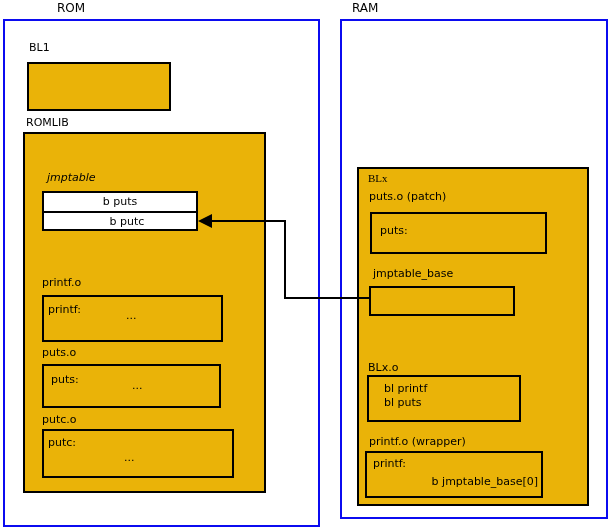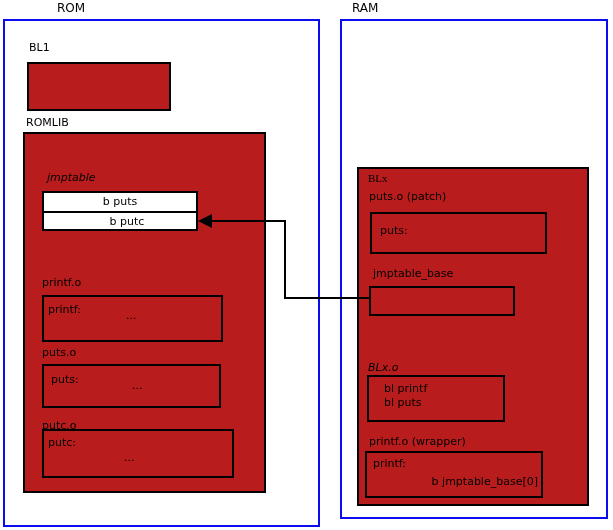--- a/index.html
+++ b/index.html
@@ -9,40 +9,40 @@
     font-family:"DejaVu Sans","Liberation Sans",sans-serif;
     color:#000;
     width:613px; height:530px;
     position:relative;
     overflow:hidden;
   }
   .abs { position:absolute; }
   .lbl { font-size:11px; line-height:13px; white-space:nowrap; }
   .title { font-size:12px; line-height:14px; white-space:nowrap; }
   .frame { border:2px solid var(--blue); background:#fff; }
-  .bbox  { border:2px solid var(--black); background:#b91c1c; }
+  .bbox  { border:2px solid var(--black); background:#eab308; }
 
   
   .rom-title   { left:57px;  top:1px; }
   .rom-frame   { left:3px;   top:19px;  width:317px; height:508px; }
   .bl1-label   { left:29px;  top:41px; }
   .bl1-box     { left:27px;  top:62px;  width:144px; height:49px; }
   .romlib-label{ left:26px;  top:116px; }
   .romlib-box  { left:23px;  top:132px; width:243px; height:361px; }
 
   .jmptable-label { left:47px; top:171px;font-style:italic; }
   .jmptable { left:42px; top:191px; width:156px; border:2px solid var(--black); background:#fff; }
   .jmptable-row { height:18px; font-size:11px; line-height:18px; text-align:center; }
   .jmptable-row + .jmptable-row { border-top:2px solid var(--black);padding-left:14px; }
 
   .printf-o-label { left:42px; top:276px; }
   .printf-o-box   { left:42px; top:295px; width:181px; height:47px; }
   .puts-o-label   { left:42px; top:346px; }
   .puts-o-box     { left:42px; top:364px; width:179px; height:44px; }
-  .putc-o-label   { left:42px; top:413px;margin-top:6px; }
+  .putc-o-label   { left:42px; top:413px; }
   .putc-o-box     { left:42px; top:429px; width:192px; height:49px; }
   .sym-a { left:4px;  top:6px; }
   .dots-a{ left:82px; top:12px; }
   .sym-b { left:7px;  top:7px; }
   .dots-b{ left:88px; top:13px; }
   .sym-c { left:4px;  top:5px; }
   .dots-c{ left:80px; top:20px; }
 
   
   .ram-title { left:352px; top:1px; }
@@ -50,22 +50,22 @@
   .blx-box   { left:357px; top:167px; width:232px; height:339px; }
   .blx-label { left:368px; top:172px;font-family:Liberation Serif, serif; }
 
   .puts-patch-label { left:369px; top:190px; }
   .puts-patch-box   { left:370px; top:212px; width:177px; height:42px; }
   .sym-patch { left:8px; top:10px; }
 
   .jtb-label { left:373px; top:267px; }
   .jtb-box   { left:369px; top:286px; width:146px; height:30px; }
 
-  .blxo-label { left:368px; top:361px;font-style:italic; }
-  .blxo-box   { left:367px; top:375px; width:138px; height:47px; padding:5px 0 0 15px; }
+  .blxo-label { left:368px; top:361px; }
+  .blxo-box   { left:367px; top:375px; width:154px; height:47px; padding:5px 0 0 15px; }
   .blxo-line  { font-size:11px; line-height:14px; }
 
   .wrap-label { left:369px; top:435px; }
   .wrap-box   { left:365px; top:451px; width:178px; height:47px; }
   .sym-wrap   { left:6px; top:4px; }
   .code-wrap  { right:3px; top:22px; }
 
   
   .seg { background:var(--black); }
   .arrow-seg-from  { left:284px; top:297px; width:86px; height:2px; }

